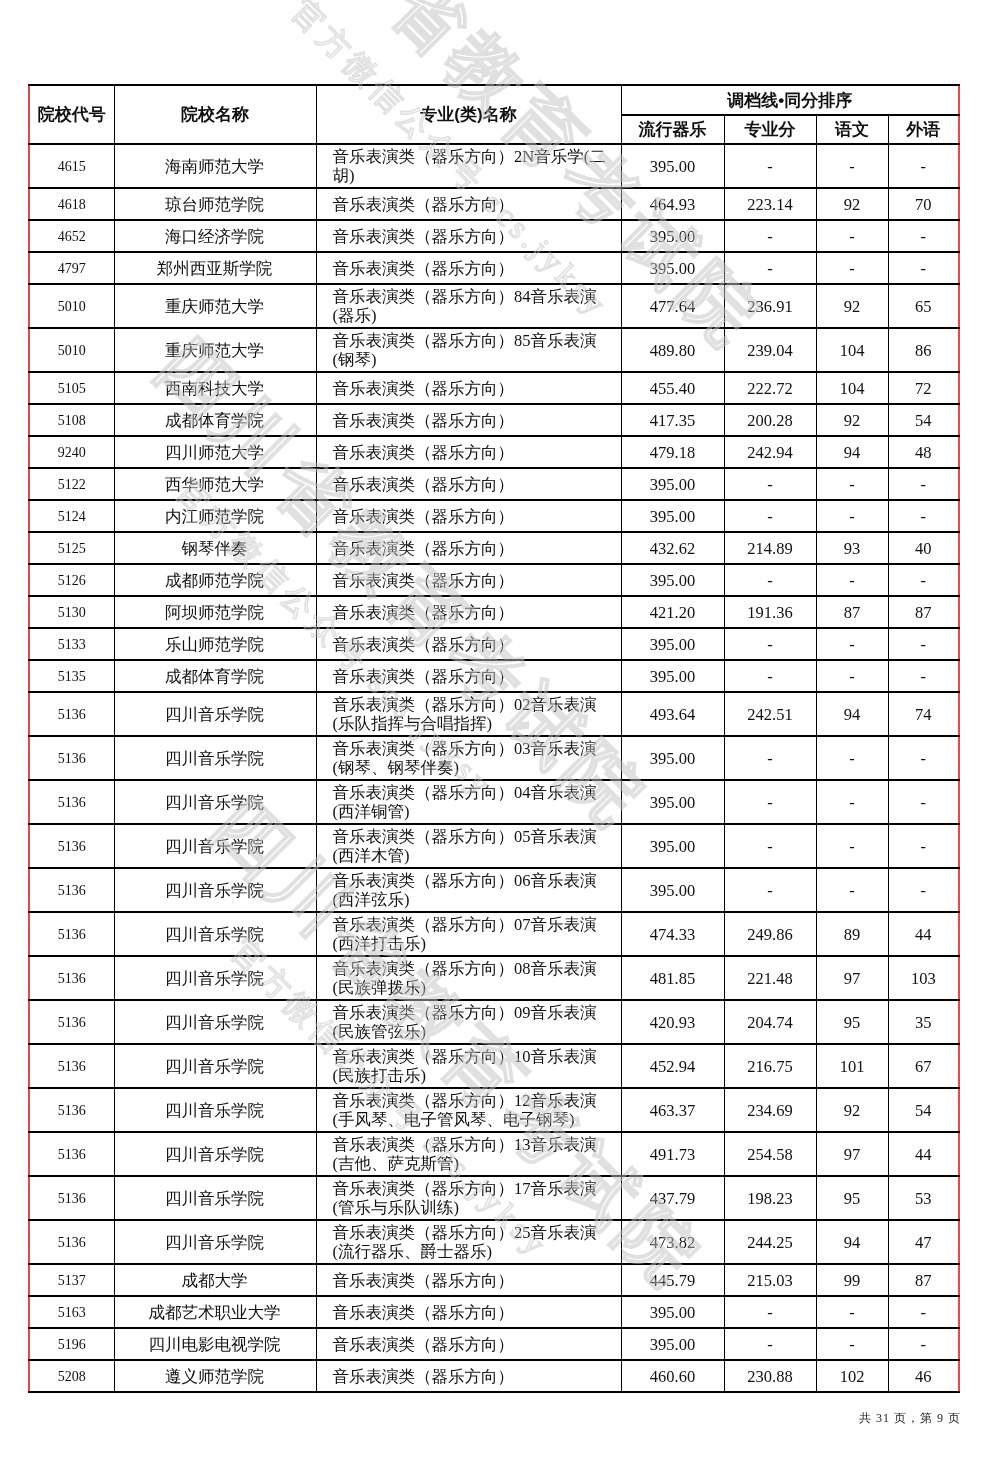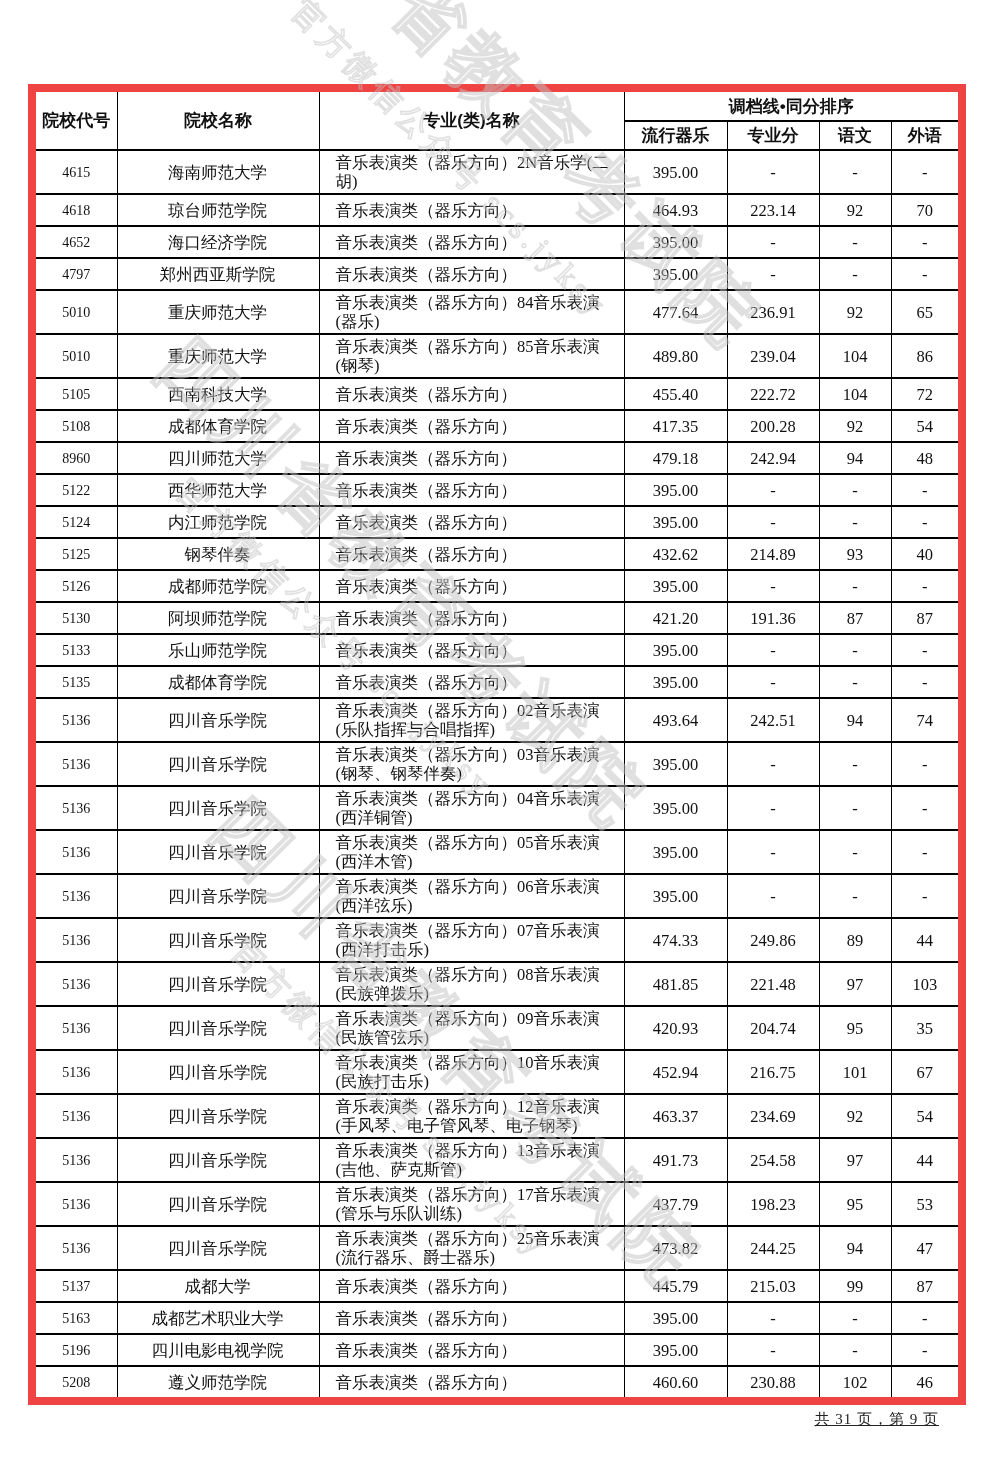--- a/index.html
+++ b/index.html
@@ -29,41 +29,41 @@
   table{
     position:absolute;left:28px;top:84px;width:930px;
     border-collapse:collapse;table-layout:fixed;z-index:2;
     background:transparent;
   }
   th,td{
     border-style:solid;border-color:#000;
     border-width:2px 1px;          
     overflow:hidden;
   }
-  table{border:8px solid #ef4444;}
+  table{border:2px solid #ef4444;}
   th{
     font-family:"Liberation Sans","DejaVu Sans",sans-serif;
     font-weight:bold;font-size:17px;text-align:center;
     vertical-align:middle;padding:2px 2px;background:transparent;
   }
   tr.h1 th{height:24px;}
   tr.h2 th{height:23px;}
   td{
     font-size:16.5px;line-height:19px;vertical-align:middle;
     padding:2px 5px;height:26px;
   }
   td.c-code{text-align:center;font-size:14px;}
   td.c-name{text-align:center;padding-left:4px;}
   td.c-major{text-align:left;padding-left:16px;}
   td.c-num{text-align:center;font-size:16.5px;}
 
   
   .footer{
-    position:absolute;right:48px;top:1410px;z-index:2;
-    font-size:15px;letter-spacing:1px;color:#222;text-decoration:underline;
+    position:absolute;right:26px;top:1410px;z-index:2;
+    font-size:12px;letter-spacing:1px;color:#222;
   }
 </style>
 </head>
 <body>
 
 <div class="sheet">
 
   <div class="wm wm1">
     <div class="wm-l1">四川省教育考试院</div>
     <div class="wm-l2">官方微信公众号 scs.jyksy</div>
@@ -168,21 +168,21 @@
         <tr>
     <td class="c-code">5108</td>
     <td class="c-name">成都体育学院</td>
     <td class="c-major">音乐表演类（器乐方向）</td>
     <td class="c-num">417.35</td>
     <td class="c-num">200.28</td>
     <td class="c-num">92</td>
     <td class="c-num">54</td>
   </tr>
         <tr>
-    <td class="c-code">8960</td>
+    <td class="c-code">9240</td>
     <td class="c-name">四川师范大学</td>
     <td class="c-major">音乐表演类（器乐方向）</td>
     <td class="c-num">479.18</td>
     <td class="c-num">242.94</td>
     <td class="c-num">94</td>
     <td class="c-num">48</td>
   </tr>
         <tr>
     <td class="c-code">5122</td>
     <td class="c-name">西华师范大学</td>

